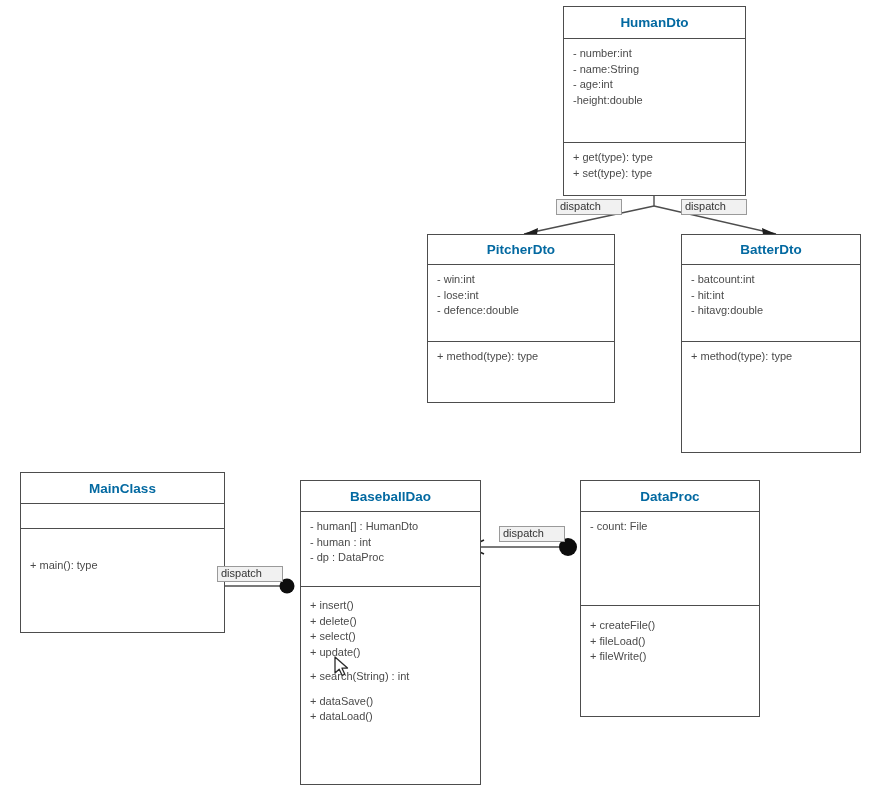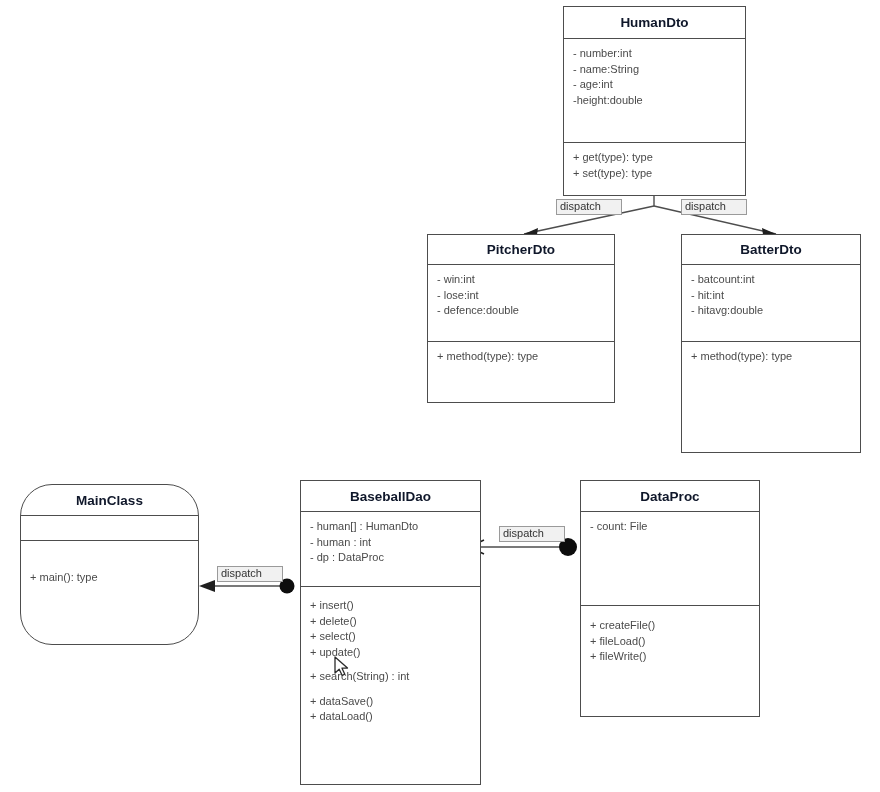--- a/index.html
+++ b/index.html
@@ -28,21 +28,21 @@
     border: 1.6px solid #4d4d4d;
     background: #ffffff;
     display: flex;
     flex-direction: column;
     z-index: 3;
   }
   .uml-title {
     text-align: center;
     font-size: 13.5px;
     font-weight: bold;
-    color: #0f172a;
+    color: #0369a1;
     border-bottom: 1.6px solid #4d4d4d;
     display: flex;
     align-items: center;
     justify-content: center;
     box-sizing: border-box;
     flex: none;
   }
   .uml-compartment {
     box-sizing: border-box;
     padding: 7px 9px 4px 9px;
@@ -140,21 +140,21 @@
     <div class="uml-compartment divided" style="height:77px;">
       <div class="row">- batcount:int</div>
       <div class="row">- hit:int</div>
       <div class="row">- hitavg:double</div>
     </div>
     <div class="uml-compartment">
       <div class="row">+ method(type): type</div>
     </div>
   </div>
 
-  <div class="uml-class" style="left:20px; top:484px; width:179px; height:161px;border-radius:32px;">
+  <div class="uml-class" style="left:20px; top:472px; width:205px; height:161px;">
     <div class="uml-title" style="height:31px;">MainClass</div>
     <div class="uml-compartment divided" style="height:25px; padding:0;"></div>
     <div class="uml-compartment" style="padding-top:29px;">
       <div class="row">+ main(): type</div>
     </div>
   </div>
 
   <div class="uml-class" style="left:288px; top:480px; width:181px; height:305px;margin-left:12px;">
     <div class="uml-title" style="height:31px;">BaseballDao</div>
     <div class="uml-compartment divided" style="height:75px;">

